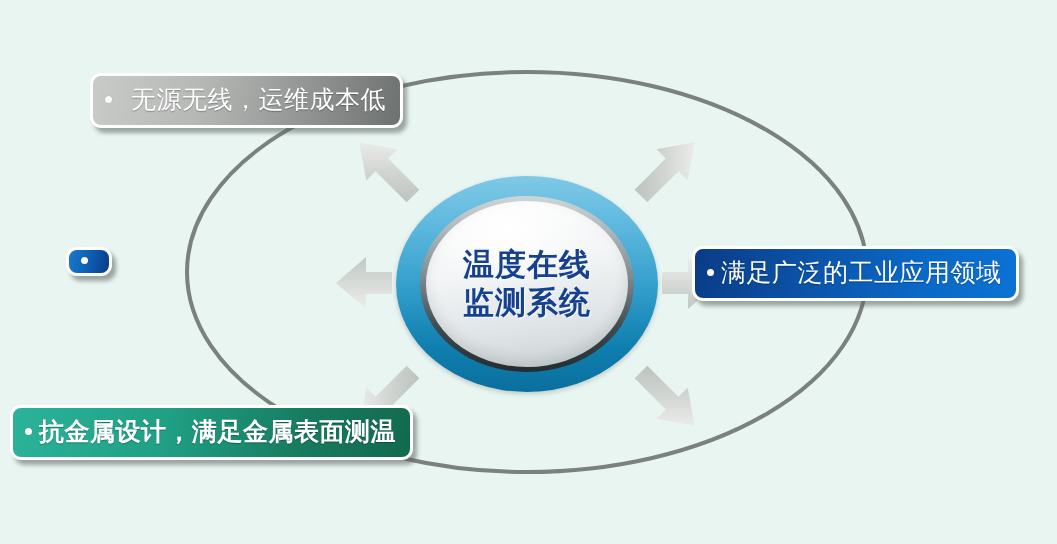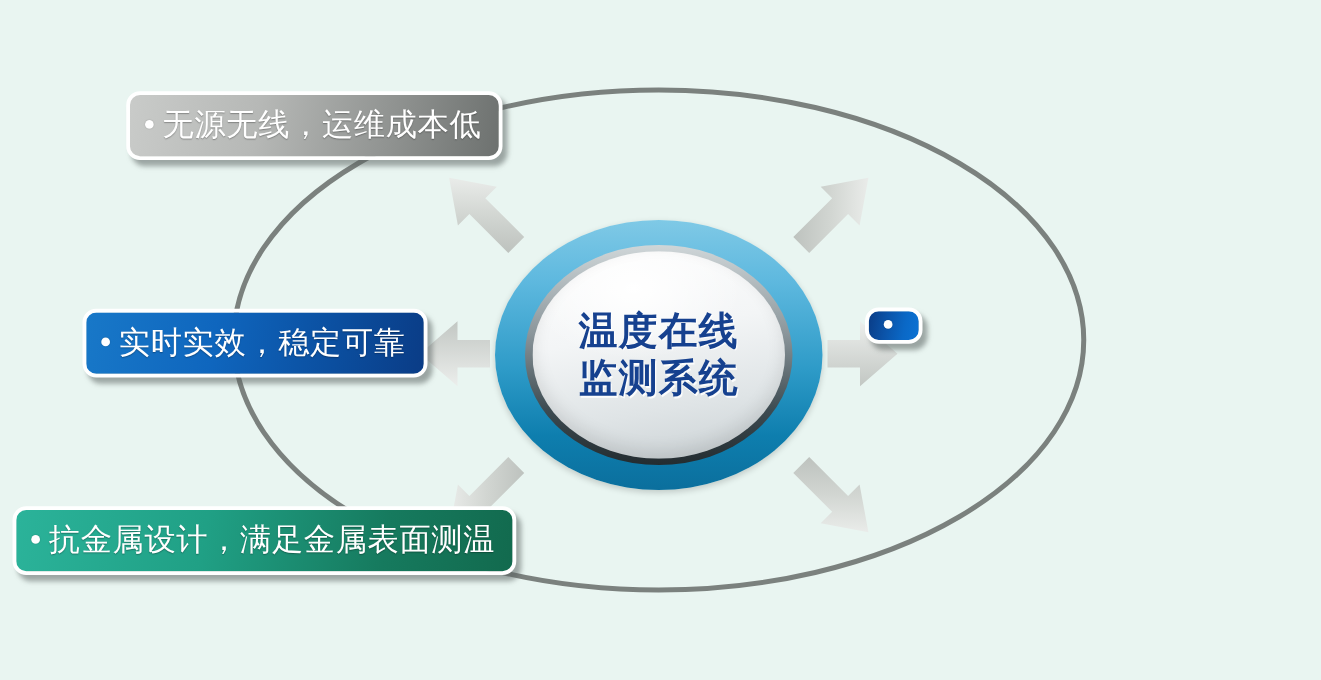--- a/index.html
+++ b/index.html
@@ -53,25 +53,25 @@
     filter:drop-shadow(4px 5px 2px rgba(90,98,96,.55));
     text-shadow:0 1px 1px rgba(0,0,0,.30);
   }
   .pill .dot{
     display:inline-block;width:7px;height:7px;border-radius:50%;
     background:#ffffff;margin-right:7px;flex:0 0 auto;
     box-shadow:0 0 1px rgba(0,0,0,.3);
   }
   .pill .txt{display:inline-block;}
 
-  #pill-tl{left:101px;top:73px;  background:linear-gradient(100deg,#c9cbc9 0%,#b6b8b6 35%,#8e918f 72%,#6d716f 100%);}
+  #pill-tl{left:90px;top:73px;  background:linear-gradient(100deg,#c9cbc9 0%,#b6b8b6 35%,#8e918f 72%,#6d716f 100%);gap:12px;}
   #pill-tr{left:619px;top:71px;  background:linear-gradient(100deg,#5f6462 0%,#7d8280 35%,#9da09d 72%,#b9bcb9 100%);}
   #pill-l { left:66px; top:247px; background:linear-gradient(100deg,#1878c8 0%,#0f66be 38%,#0b4fa0 72%,#0a3c86 100%);}
   #pill-r { left:692px;top:246px; background:linear-gradient(100deg,#0a3c86 0%,#0b53a8 35%,#0a68c6 70%,#0b72d4 100%);}
-  #pill-bl{left:10px; top:405px; background:linear-gradient(100deg,#2bb39a 0%,#20a085 38%,#167a5e 74%,#126a4e 100%);}
+  #pill-bl{left:10px; top:405px; background:linear-gradient(100deg,#2bb39a 0%,#20a085 38%,#167a5e 74%,#126a4e 100%);font-weight:bold;}
   #pill-br{left:618px;top:405px; background:linear-gradient(100deg,#0f5d46 0%,#16795c 34%,#24a488 72%,#34b89c 100%);}
 </style>
 </head>
 <body>
 
 <div id="stage">
 
   <svg id="ringsvg" viewBox="0 0 1057 544">
     <ellipse cx="527" cy="272" rx="340" ry="200" fill="none" stroke="#7b817e" stroke-width="4"></ellipse>
   </svg>
@@ -124,25 +124,25 @@
   </div>
 
   <div class="pill" id="pill-tl">
     <span class="dot"></span>
     <span class="txt">无源无线，运维成本低</span>
   </div>
 
 
   <div class="pill" id="pill-l">
     <span class="dot"></span>
-    <span class="txt">实时实效，稳定可靠</span>
   </div>
 
   <div class="pill" id="pill-r">
     <span class="dot"></span>
+    <span class="txt">满足广泛的工业应用领域</span>
   </div>
 
   <div class="pill" id="pill-bl">
     <span class="dot"></span>
     <span class="txt">抗金属设计，满足金属表面测温</span>
   </div>
 
 
 </div>
 

